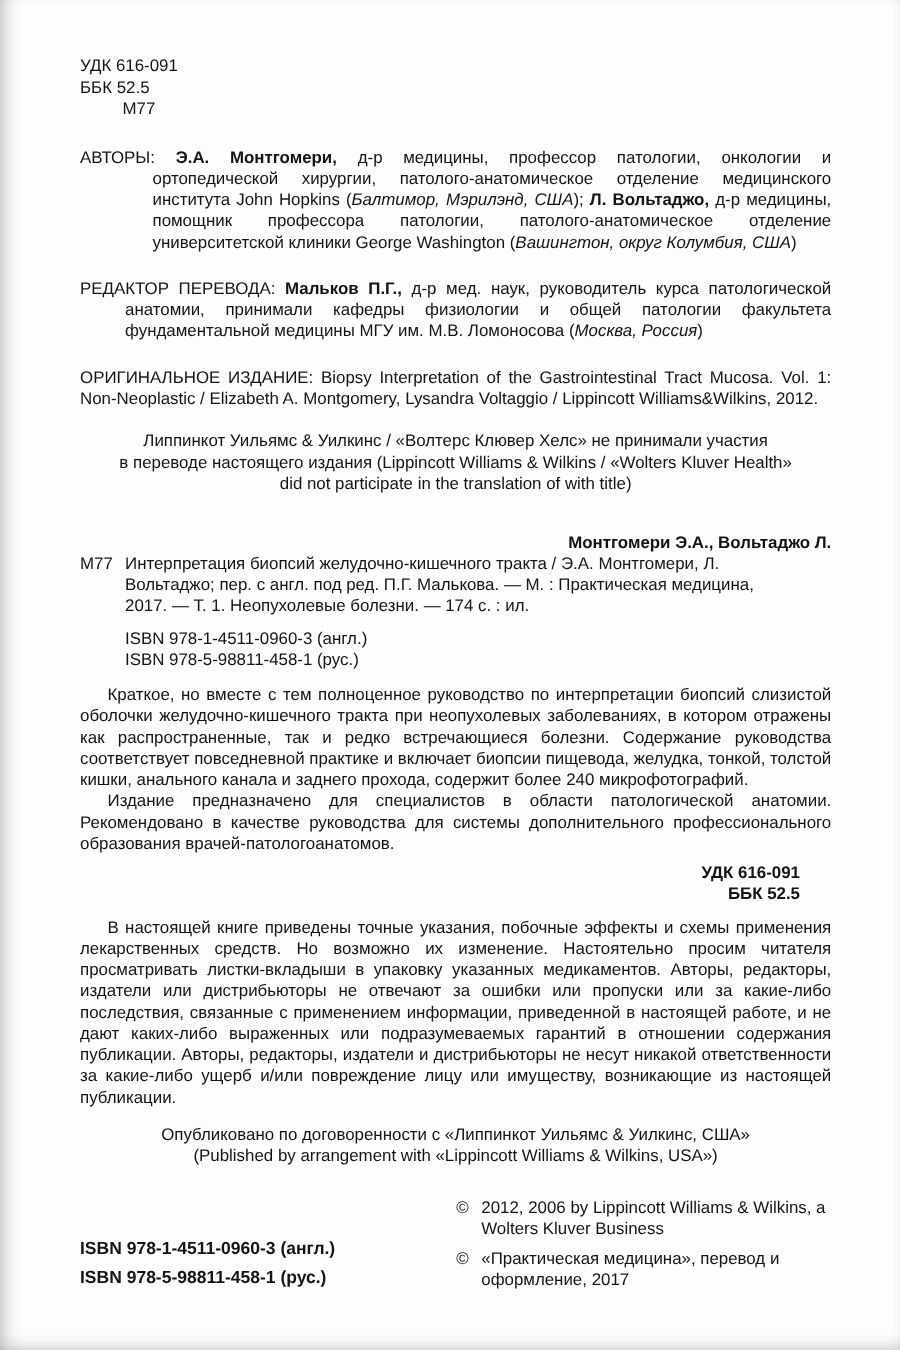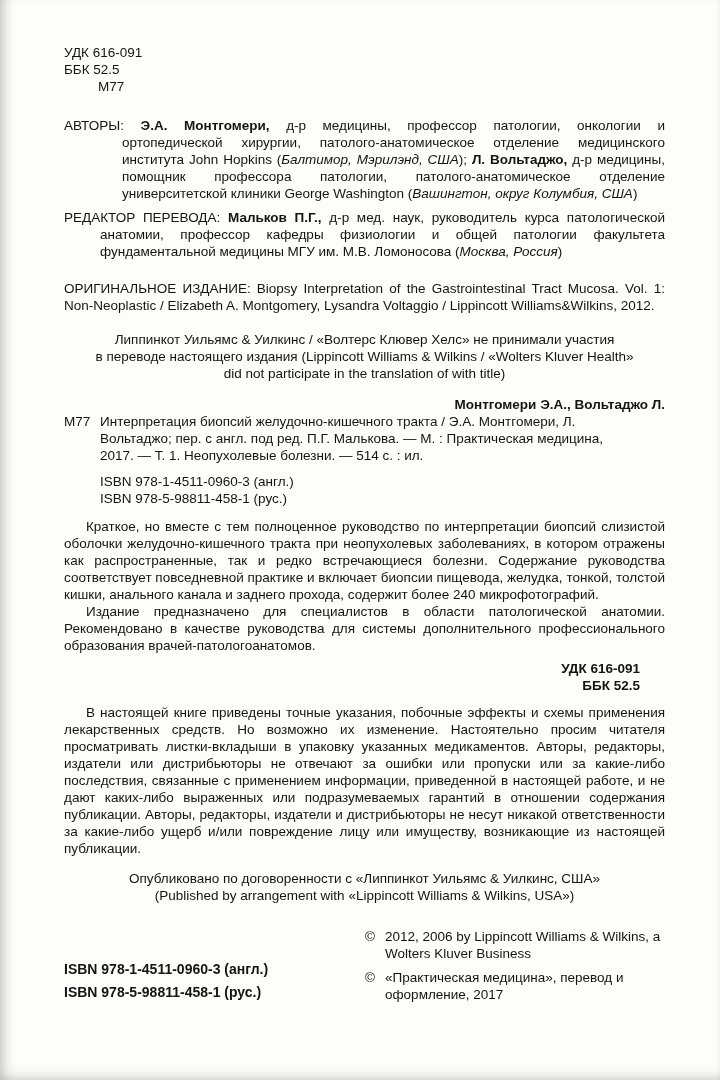--- a/index.html
+++ b/index.html
@@ -19,25 +19,25 @@
                 inset -5px 4px 10px -10px rgba(0,0,0,0.25);
   }
   .b { font-weight: bold; }
   .i { font-style: italic; }
   .just { text-align: justify; }
   .center { text-align: center; }
 
   .top-meta { margin-bottom: 22px; }
   .top-meta .code { margin-left: 34px; }
 
-  .authors { padding-left: 58px; text-indent: -58px; margin-bottom: 7px; }
+  .authors { padding-left: 58px; text-indent: -58px; margin-bottom: 20px; }
   .editor  { padding-left: 36px; text-indent: -36px; margin-bottom: 20px; }
   .original { margin-bottom: 17px; }
 
-  .trans-note { margin-bottom: 14px; text-align: center; }
+  .trans-note { margin-bottom: 30px; text-align: center; }
 
   .catalog-authors { font-weight: bold; margin-left: 36px; text-align: right; }
   .catalog { position: relative; margin-bottom: 9px; }
   .catalog .code { position: absolute; left: 0; top: 0; }
   .catalog .entry { margin-left: 36px; width: 508px; }
 
   .catalog-isbn { margin-left: 36px; margin-bottom: 11px; }
 
   .annotation p { text-indent: 22px; }
   .right-meta { text-align: right; font-weight: bold; margin: 6px 25px 10px 0; }
@@ -58,34 +58,34 @@
 <div class="page">
 
   <div class="top-meta">
     <div>УДК 616-091</div>
     <div>ББК 52.5</div>
     <div class="code">М77</div>
   </div>
 
   <p class="authors just"><span>АВТОРЫ: </span><span class="b">Э.А. Монтгомери,</span><span> д-р медицины, профессор патологии, онкологии и ортопедической хирургии, патолого-анатомическое отделение медицинского института John Hopkins (</span><span class="i">Балтимор, Мэрилэнд, США</span><span>); </span><span class="b">Л. Вольтаджо,</span><span> д-р медицины, помощник профессора патологии, патолого-анатомическое отделение университетской клиники George Washington (</span><span class="i">Вашингтон, округ Колумбия, США</span><span>)</span></p>
 
-  <p class="editor just"><span>РЕДАКТОР ПЕРЕВОДА: </span><span class="b">Мальков П.Г.,</span><span> д-р мед. наук, руководитель курса патологической анатомии, профессор кафедры физиологии и общей патологии факультета фундаментальной медицины МГУ им. М.В. Ломоносова (</span><span class="i">Москва, Россия</span><span>)</span></p>
+  <p class="editor just"><span>РЕДАКТОР ПЕРЕВОДА: </span><span class="b">Мальков П.Г.,</span><span> д-р мед. наук, руководитель курса патологической анатомии, принимали кафедры физиологии и общей патологии факультета фундаментальной медицины МГУ им. М.В. Ломоносова (</span><span class="i">Москва, Россия</span><span>)</span></p>
 
   <p class="original just"><span>ОРИГИНАЛЬНОЕ ИЗДАНИЕ: </span><span>Biopsy Interpretation of the Gastrointestinal Tract Mucosa. Vol. 1: Non-Neoplastic / Elizabeth A. Montgomery, Lysandra Voltaggio / Lippincott Williams&amp;Wilkins, 2012.</span></p>
 
   <div class="trans-note center">
     <div>Липпинкот Уильямс &amp; Уилкинс / «Волтерс Клювер Хелс» не принимали участия</div>
     <div>в переводе настоящего издания (Lippincott Williams &amp; Wilkins / «Wolters Kluver Health»</div>
     <div>did not participate in the translation of with title)</div>
   </div>
 
   <div class="catalog-authors">Монтгомери Э.А., Вольтаджо Л.</div>
   <div class="catalog">
     <span class="code">М77</span>
-    <p class="entry">Интерпретация биопсий желудочно-кишечного тракта / Э.А. Монтгомери, Л. Вольтаджо; пер. с англ. под ред. П.Г. Малькова. — М. : Практическая медицина, 2017. — Т. 1. Неопухолевые болезни. — 514 с. : ил.</p>
+    <p class="entry">Интерпретация биопсий желудочно-кишечного тракта / Э.А. Монтгомери, Л. Вольтаджо; пер. с англ. под ред. П.Г. Малькова. — М. : Практическая медицина, 2017. — Т. 1. Неопухолевые болезни. — 174 с. : ил.</p>
   </div>
 
   <div class="catalog-isbn">
     <div>ISBN 978-1-4511-0960-3 (англ.)</div>
     <div>ISBN 978-5-98811-458-1 (рус.)</div>
   </div>
 
   <div class="annotation just">
     <p>Краткое, но вместе с тем полноценное руководство по интерпретации биопсий слизистой оболочки желудочно-кишечного тракта при неопухолевых заболеваниях, в котором отражены как распространенные, так и редко встречающиеся болезни. Содержание руководства соответствует повседневной практике и включает биопсии пищевода, желудка, тонкой, толстой кишки, анального канала и заднего прохода, содержит более 240 микрофотографий.</p>
     <p>Издание предназначено для специалистов в области патологической анатомии. Рекомендовано в качестве руководства для системы дополнительного профессионального образования врачей-патологоанатомов.</p>

